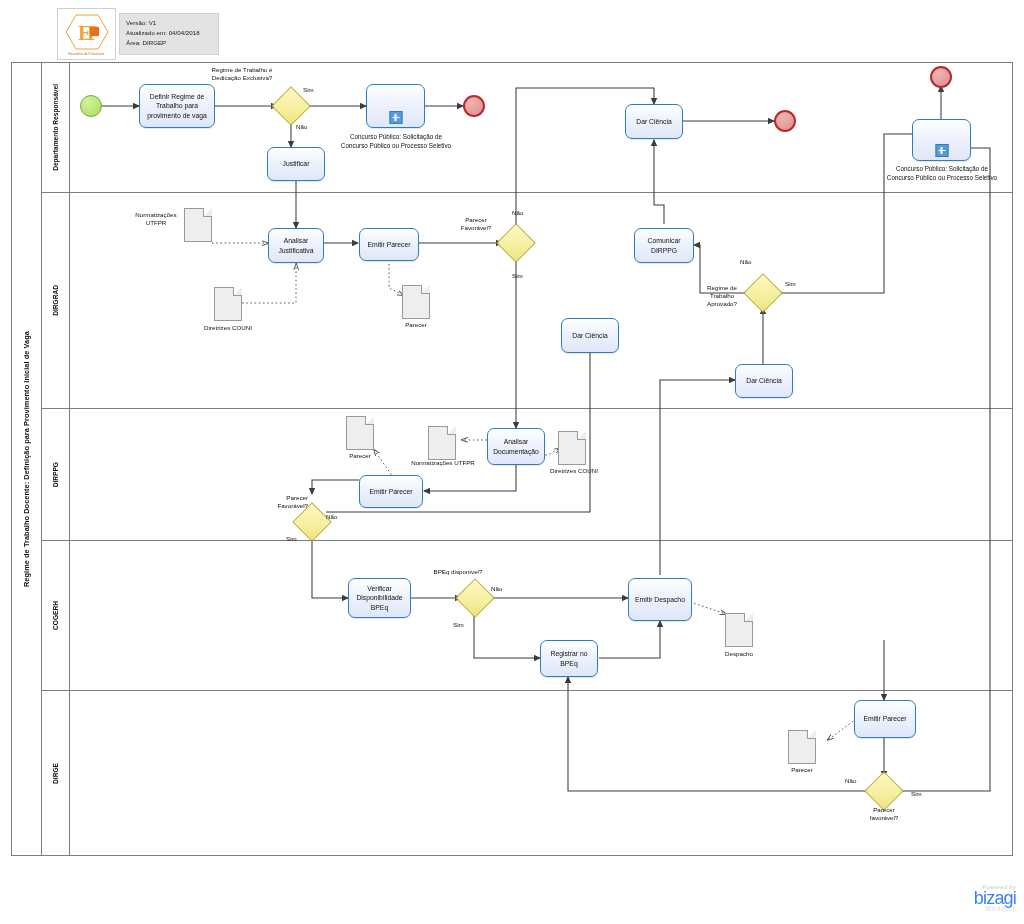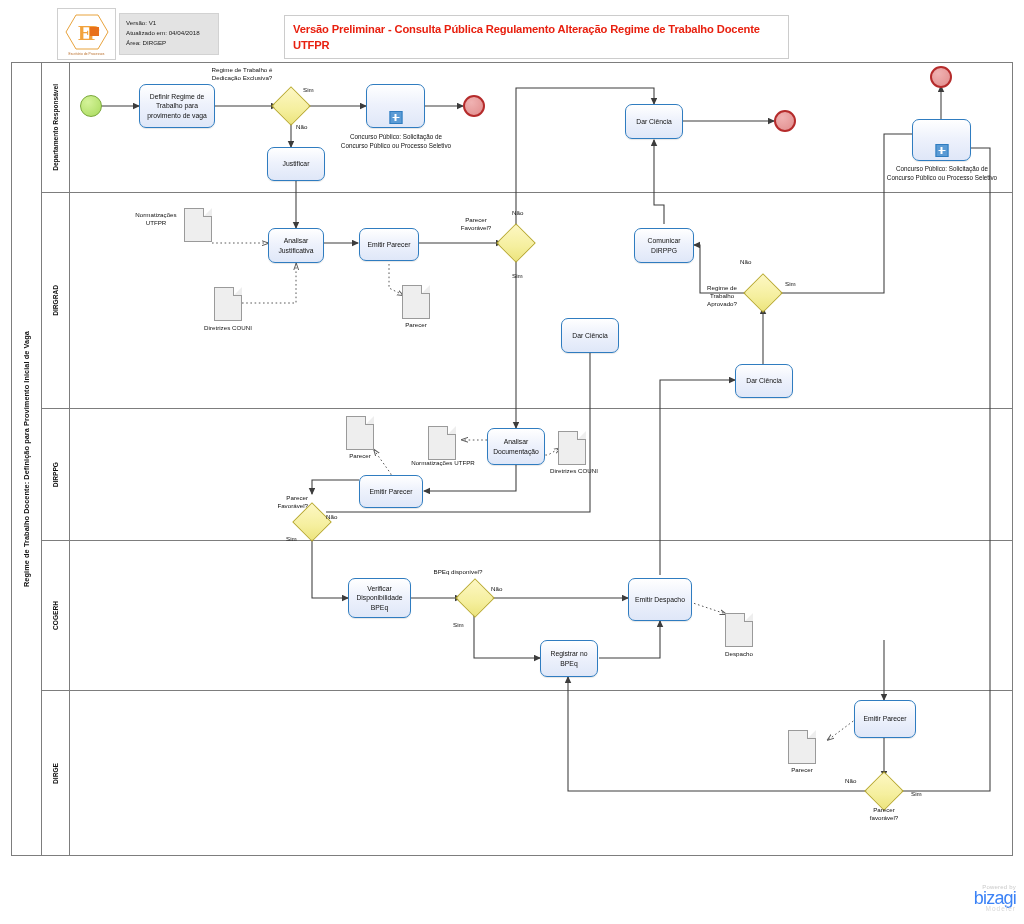--- a/index.html
+++ b/index.html
@@ -91,23 +91,20 @@
     </div>
     <div id="logo-caption">Escritório de Processos</div>
   </div>
 
   <div id="version-box">
     <div>Versão: V1</div>
     <div>Atualizado em: 04/04/2018</div>
     <div>Área: DIRGEP</div>
   </div>
 
-  <div id="title-box">
-    <div class="t">Versão Preliminar  - Consulta Pública Regulamento Alteração Regime de Trabalho Docente UTFPR</div>
-  </div>
 </div>
 
 <div id="pool">
   <div id="pool-title">
     <span>Regime de Trabalho Docente: Definição para Provimento Inicial de Vaga</span>
   </div>
 
   <div class="lane" style="top:0;height:130px;">
     <div class="lane-hdr">
       <span>Departamento Responsável</span>

